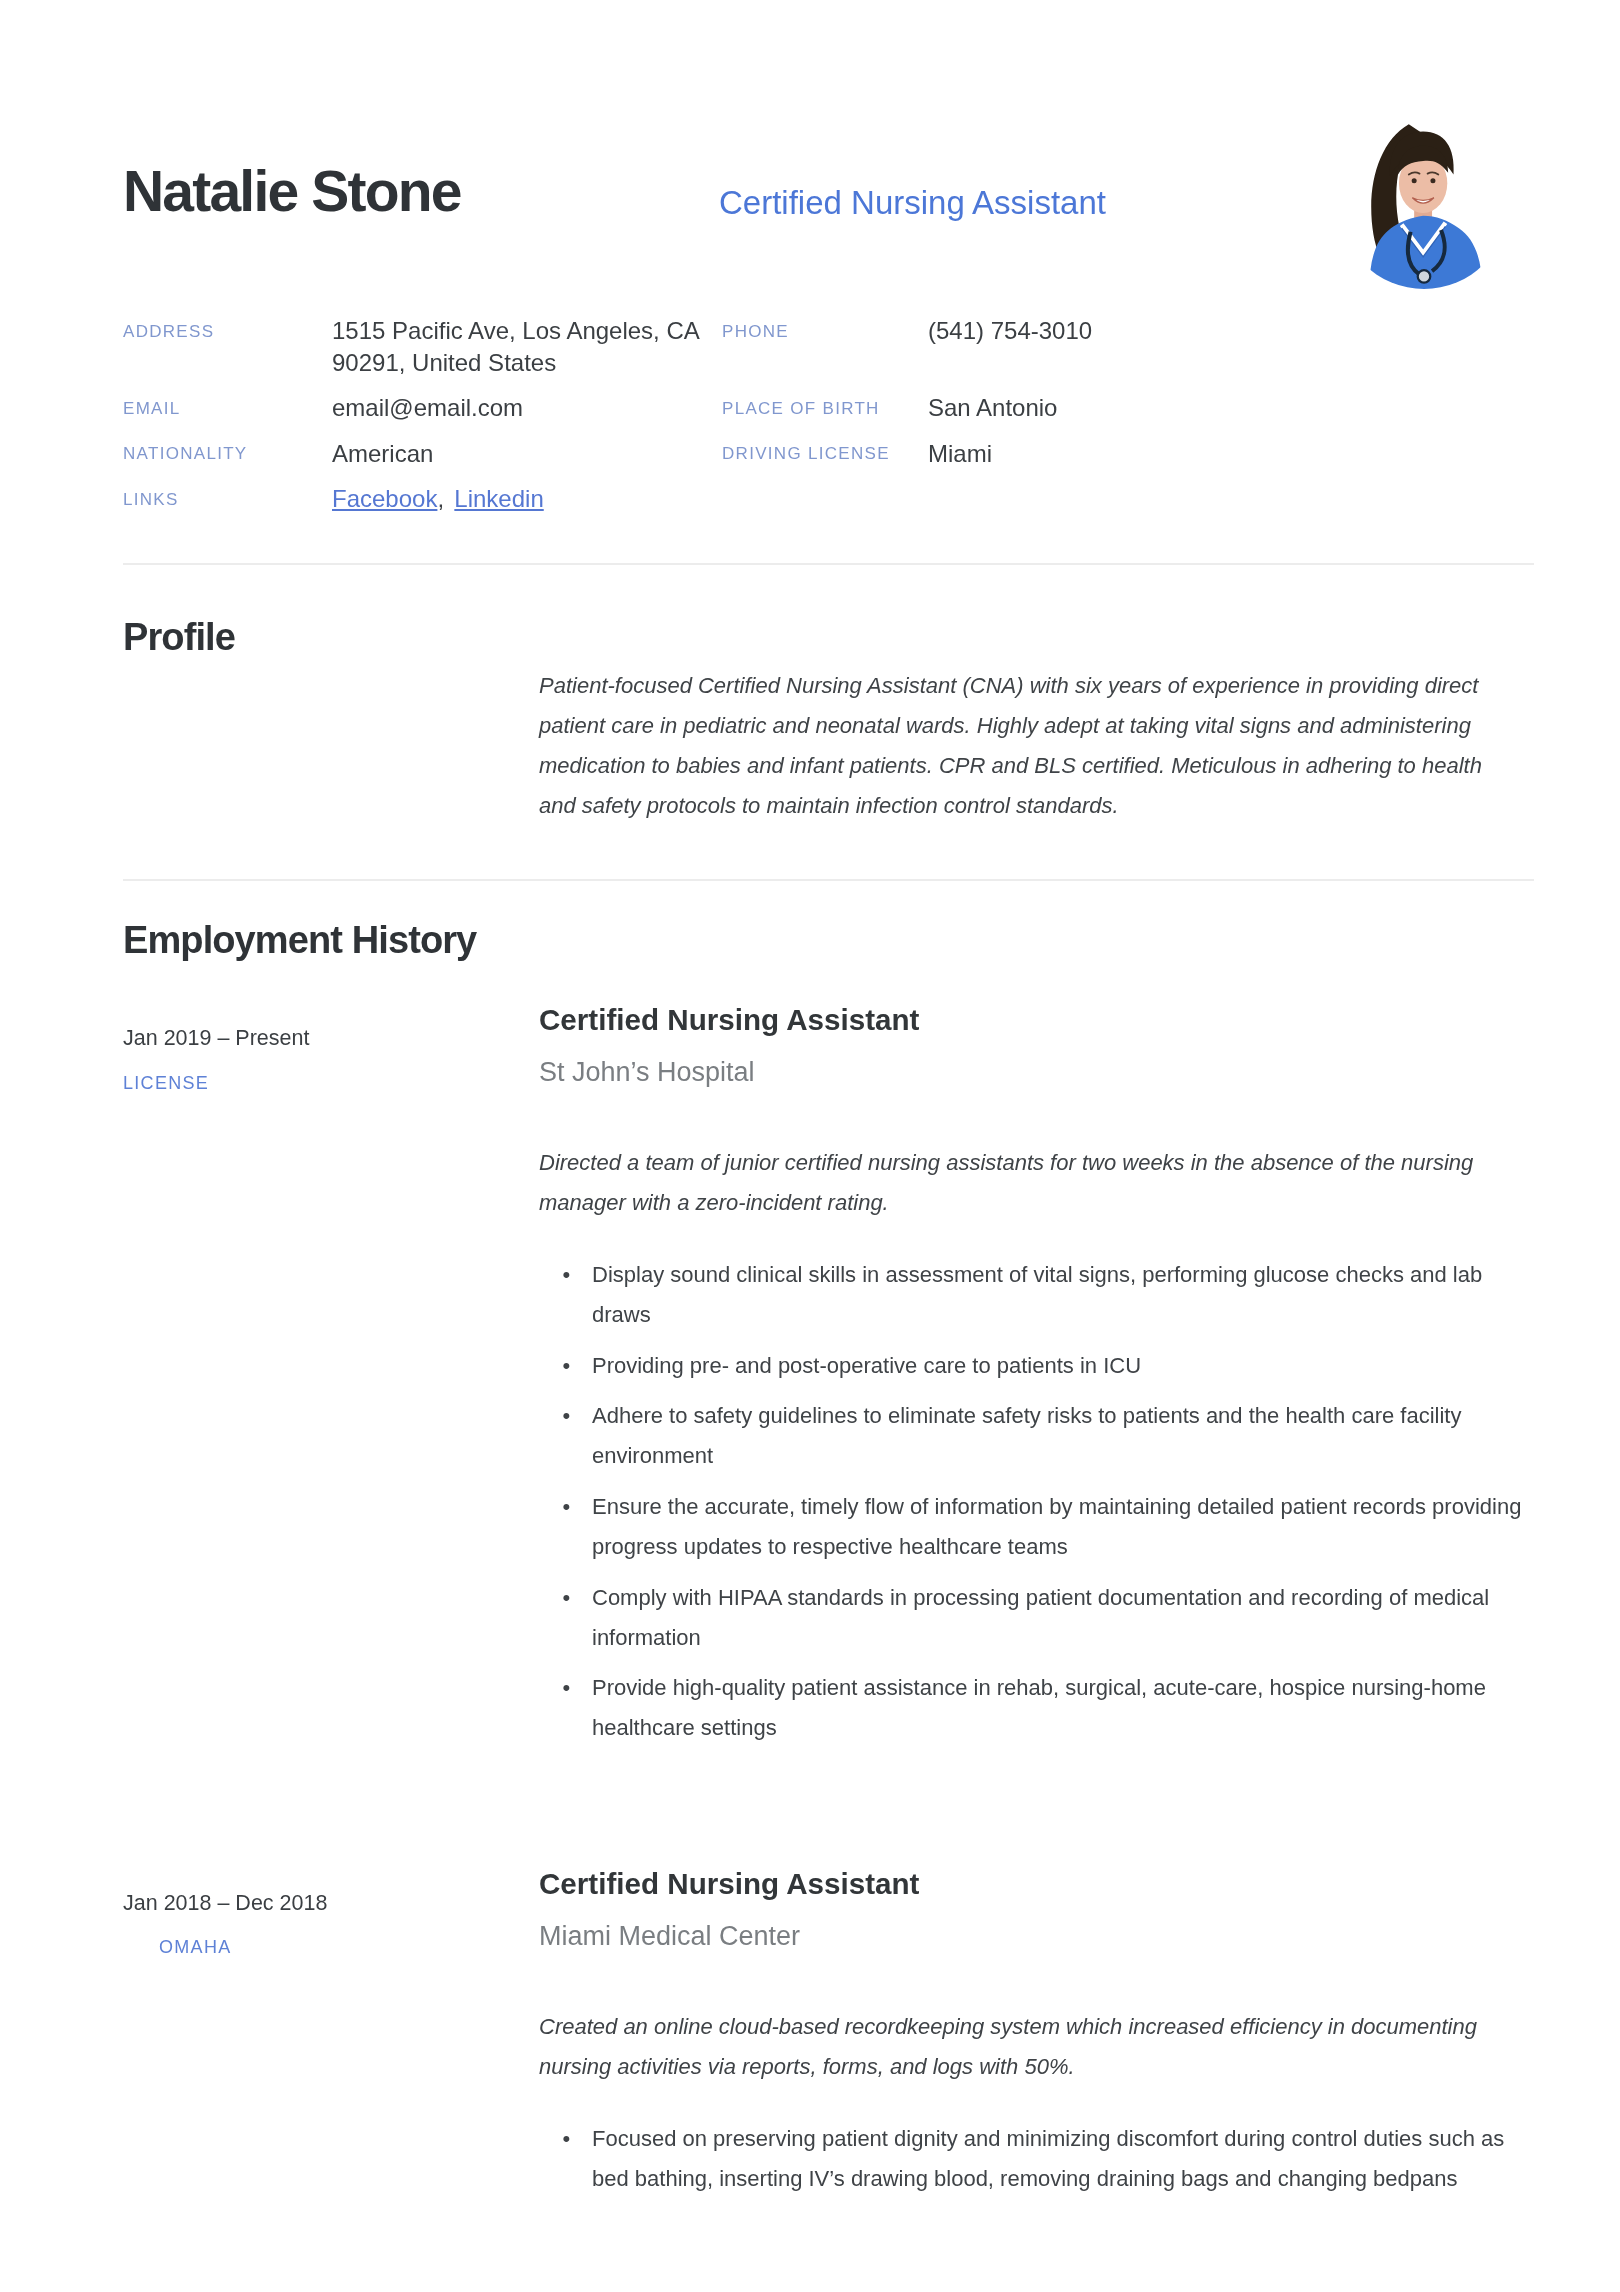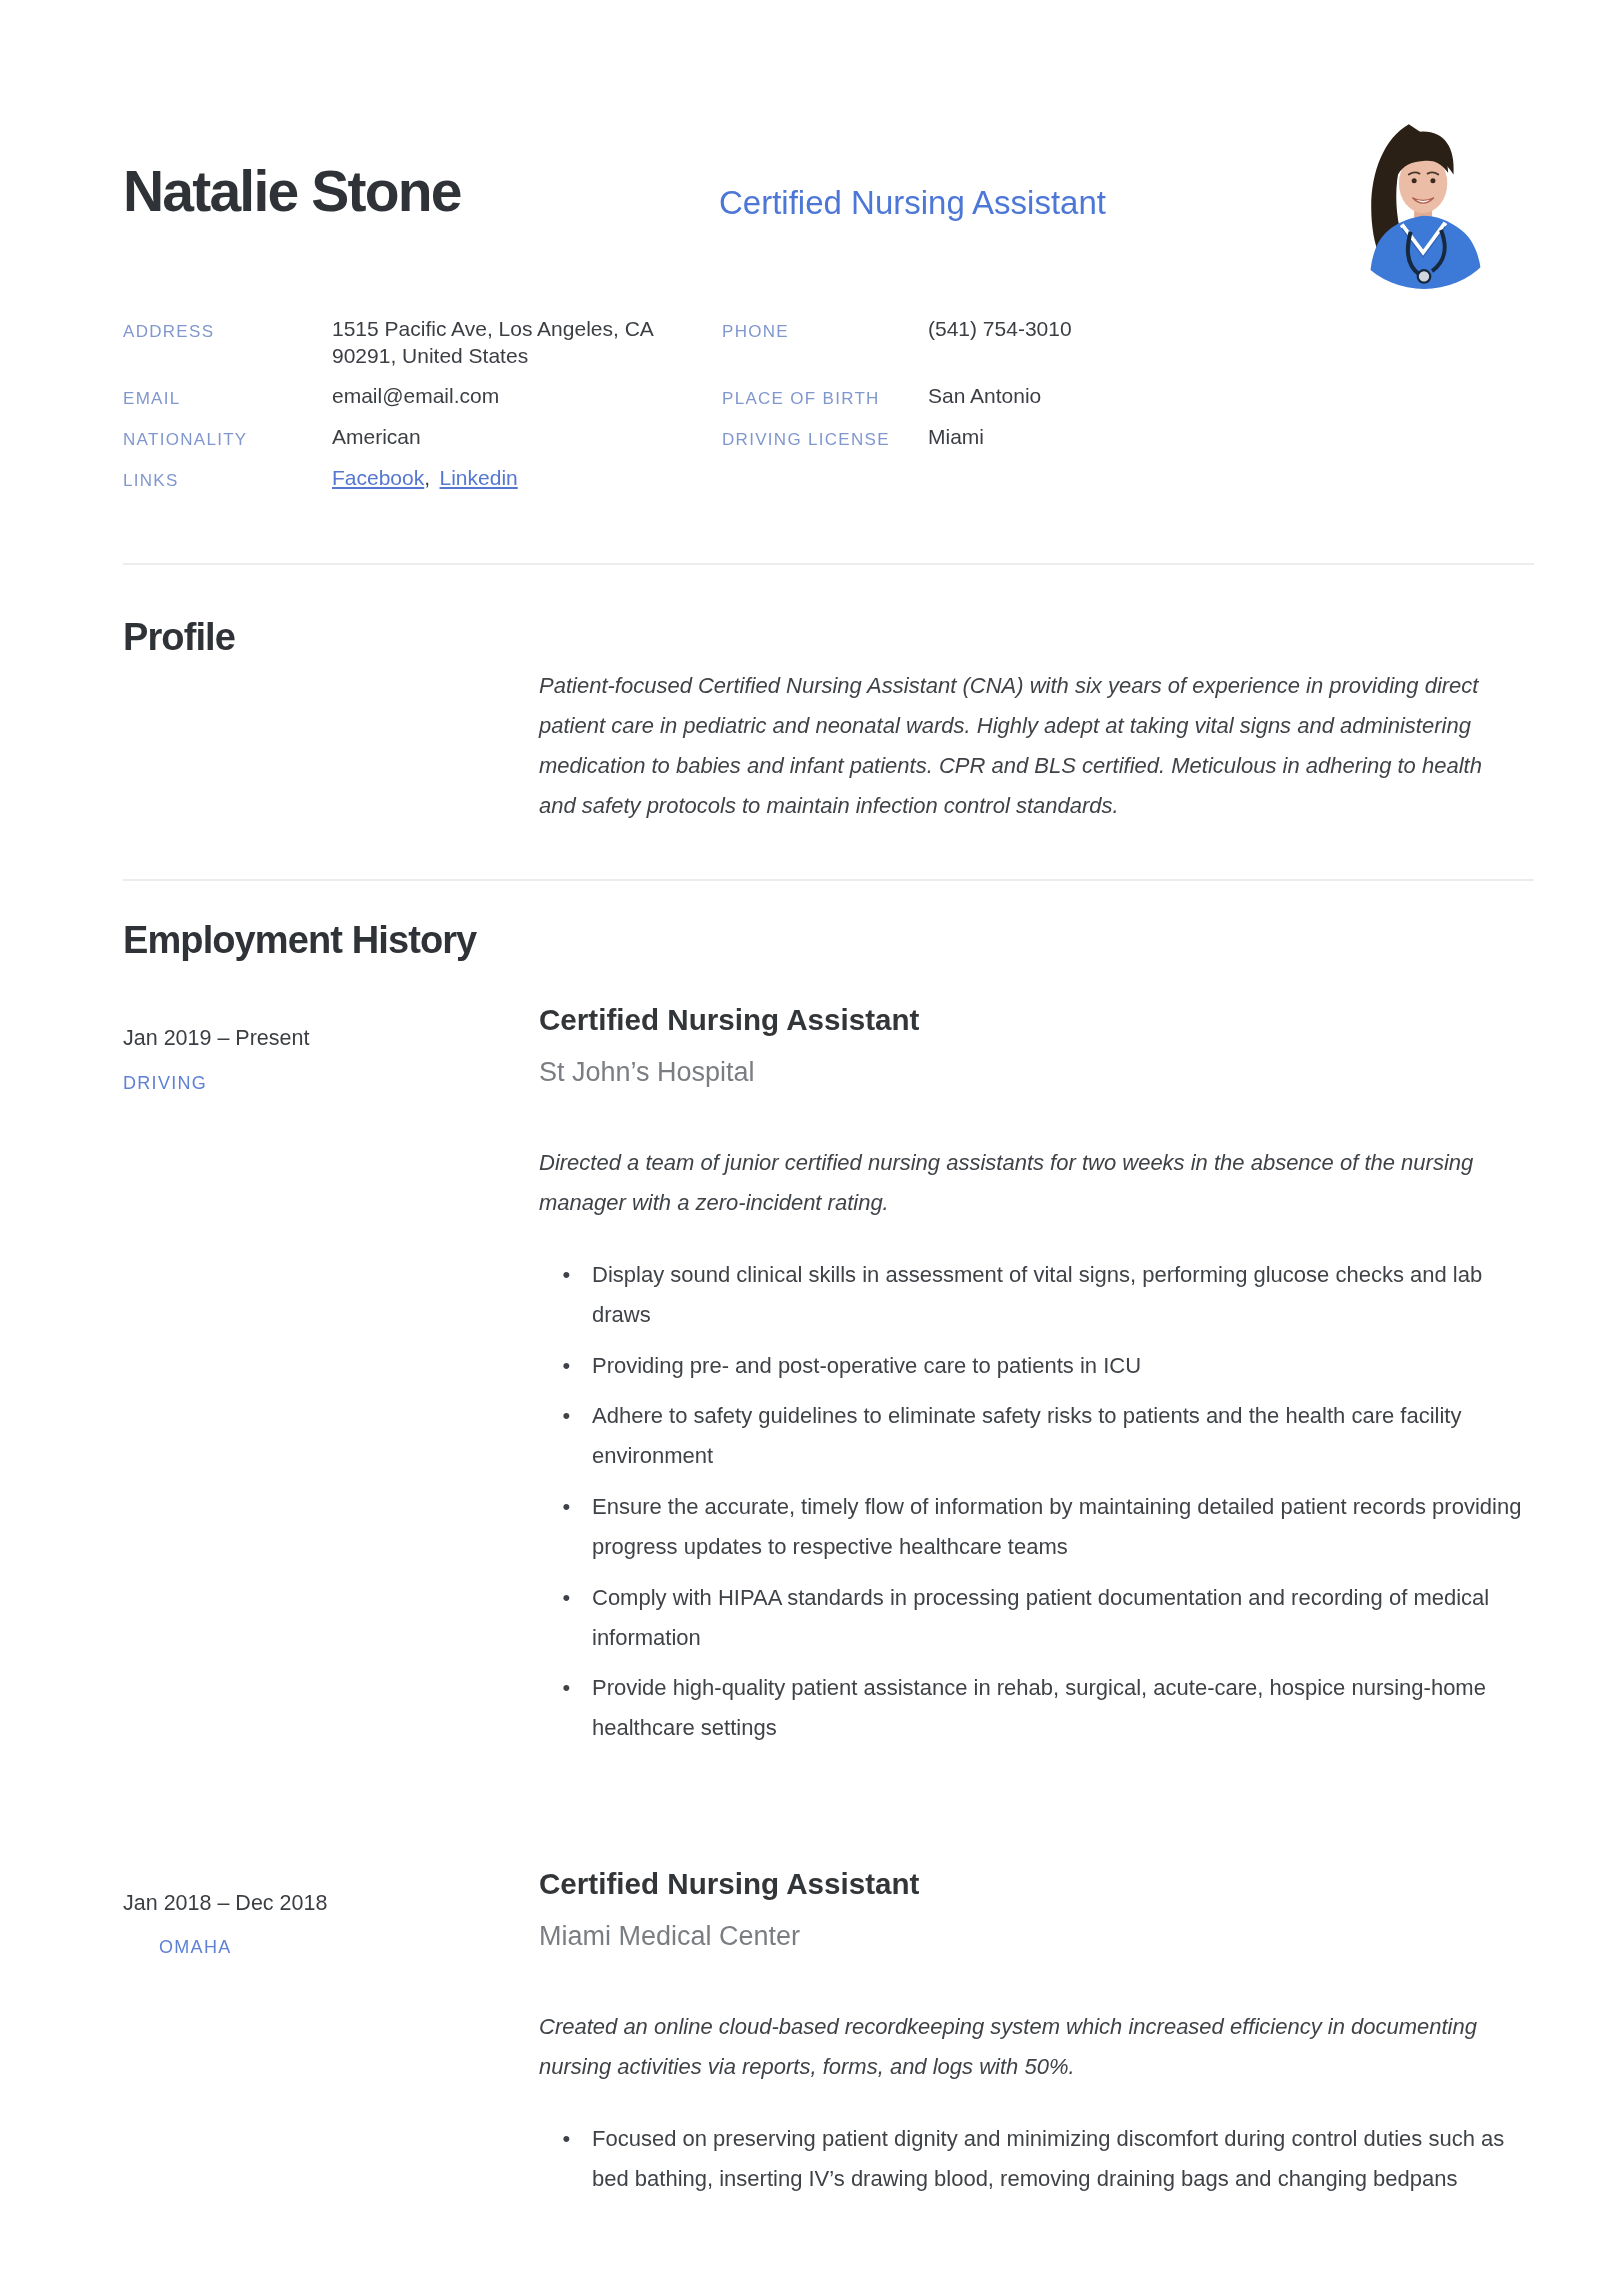--- a/index.html
+++ b/index.html
@@ -43,21 +43,21 @@
     left:123px;top:315px;width:1391px;
     display:grid;
     grid-template-columns:209px 390px 206px 1fr;
     grid-row-gap:13.4px;
     align-items:start;
   }
   .c-label{
     font-size:17px;letter-spacing:1.3px;color:var(--label);
     padding-top:4.5px;text-transform:uppercase;line-height:23px;
   }
-  .c-value{font-size:21px;line-height:27px;color:var(--ink);padding-right:21.5px;}
+  .c-value{font-size:24px;line-height:32px;color:var(--ink);padding-right:21.5px;}
   .c-value a{color:var(--link);text-decoration:underline;}
   .comma{color:var(--ink);margin-right:3.6px;}
 
   .rule{left:123px;width:1411px;height:1.8px;background:var(--rule);}
   .rule-1{top:563px;}
   .rule-2{top:879px;}
 
   
   .sec-heading{
     left:123px;
@@ -184,21 +184,21 @@
 <div class="abs rule rule-1"></div>
 
 <div class="abs sec-heading profile-heading">Profile</div>
 <div class="abs para italic profile-text">Patient-focused Certified Nursing Assistant (CNA) with six years of experience in providing direct patient care in pediatric and neonatal wards. Highly adept at taking vital signs and administering medication to babies and infant patients. CPR and BLS certified. Meticulous in adhering to health and safety protocols to maintain infection control standards.</div>
 
 <div class="abs rule rule-2"></div>
 
 <div class="abs sec-heading emp-heading">Employment History</div>
 
 <div class="abs dates job1-dates">Jan 2019 – Present</div>
-<div class="abs loc job1-loc">DRIVING</div>
+<div class="abs loc job1-loc">LICENSE</div>
 <div class="abs job-title job1-title">Certified Nursing Assistant</div>
 <div class="abs job-company job1-company">St John’s Hospital</div>
 <div class="abs para italic job1-summary">Directed a team of junior certified nursing assistants for two weeks in the absence of the nursing manager with a zero-incident rating.</div>
 <ul class="abs bullets job1-bullets">
   <li>Display sound clinical skills in assessment of vital signs, performing glucose checks and lab draws</li>
   <li>Providing pre- and post-operative care to patients in ICU</li>
   <li>Adhere to safety guidelines to eliminate safety risks to patients and the health care facility environment</li>
   <li>Ensure the accurate, timely flow of information by maintaining detailed patient records providing progress updates to respective healthcare teams</li>
   <li>Comply with HIPAA standards in processing patient documentation and recording of medical information</li>
   <li>Provide high-quality patient assistance in rehab, surgical, acute-care, hospice nursing-home healthcare settings</li>

